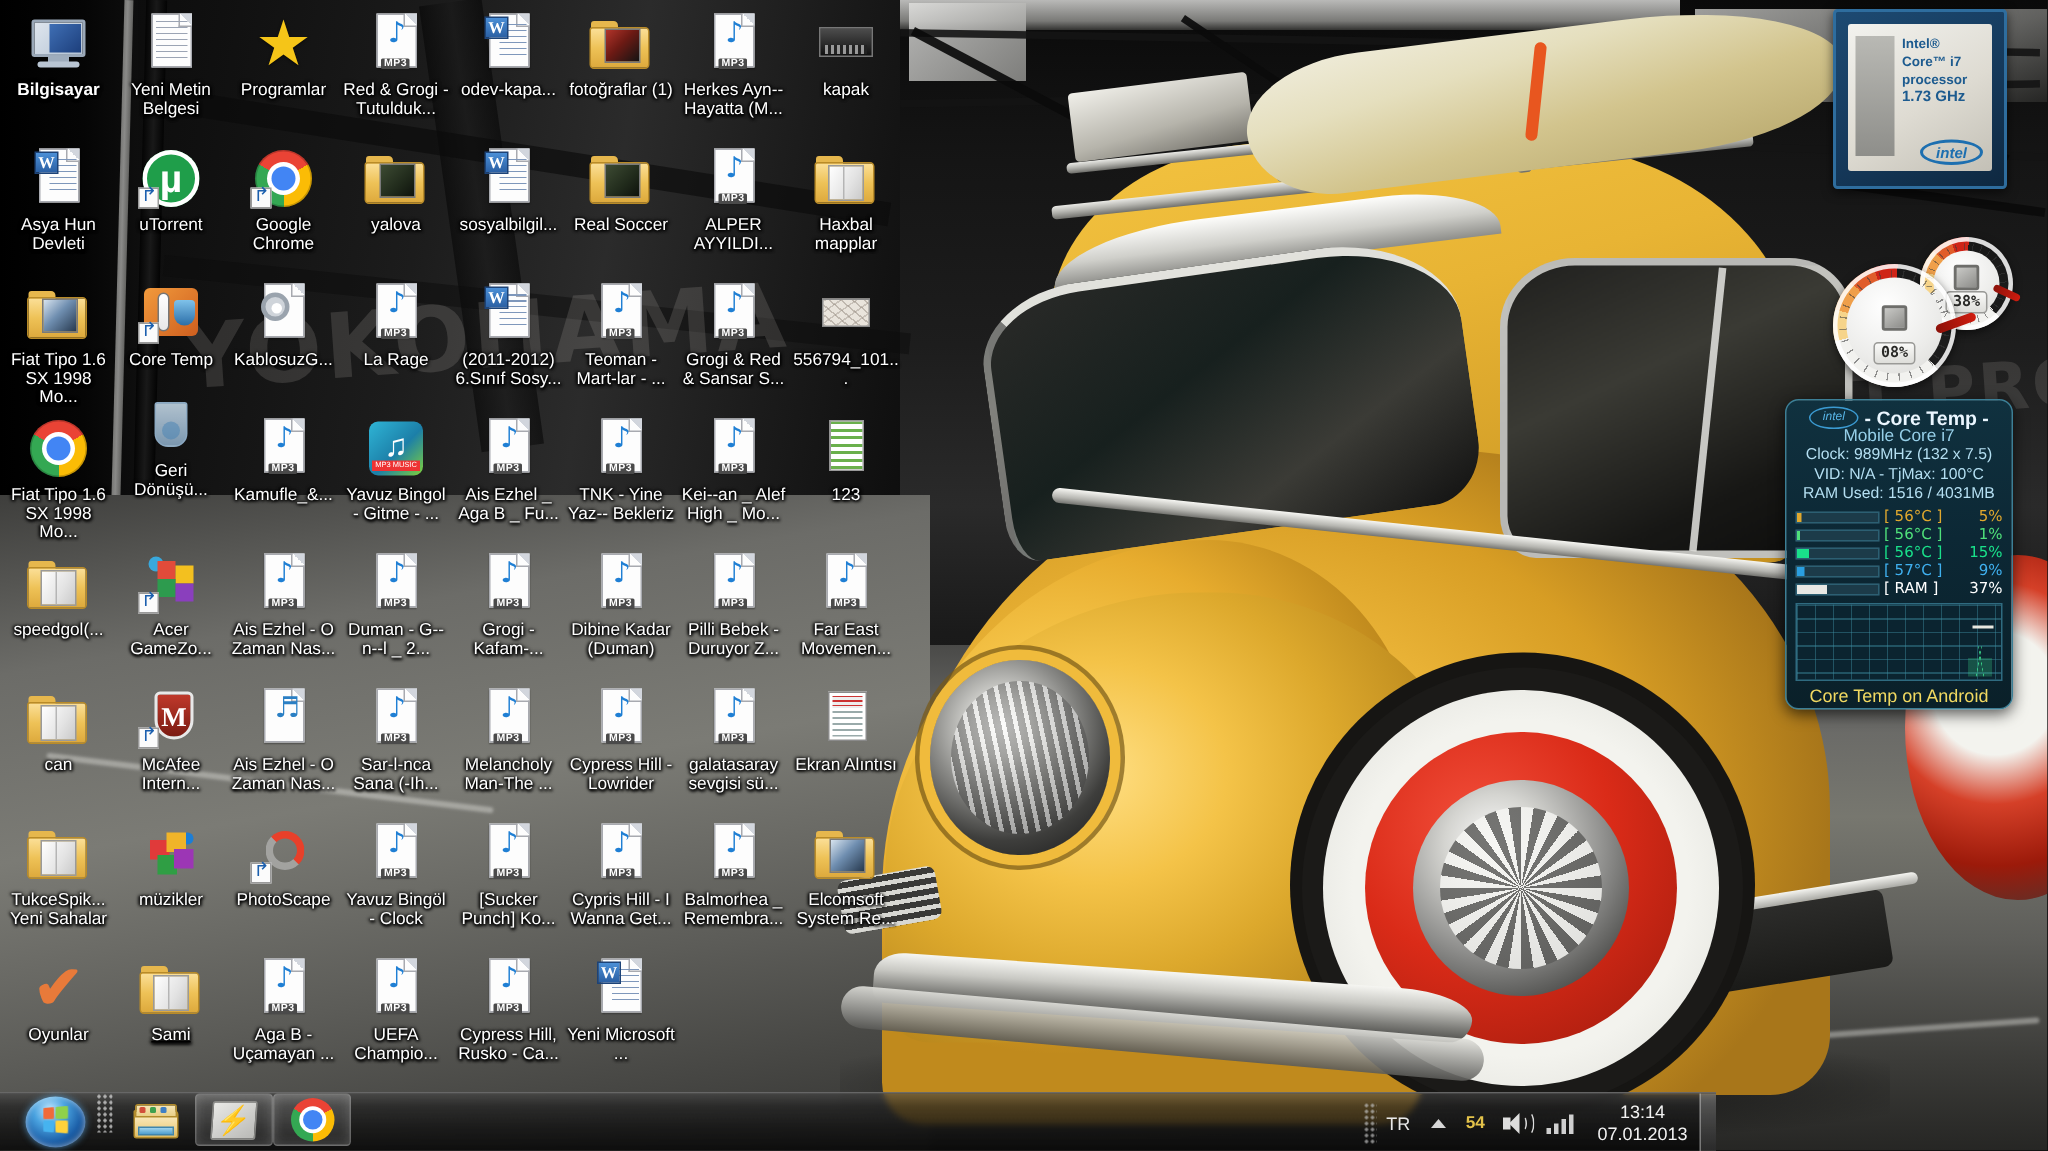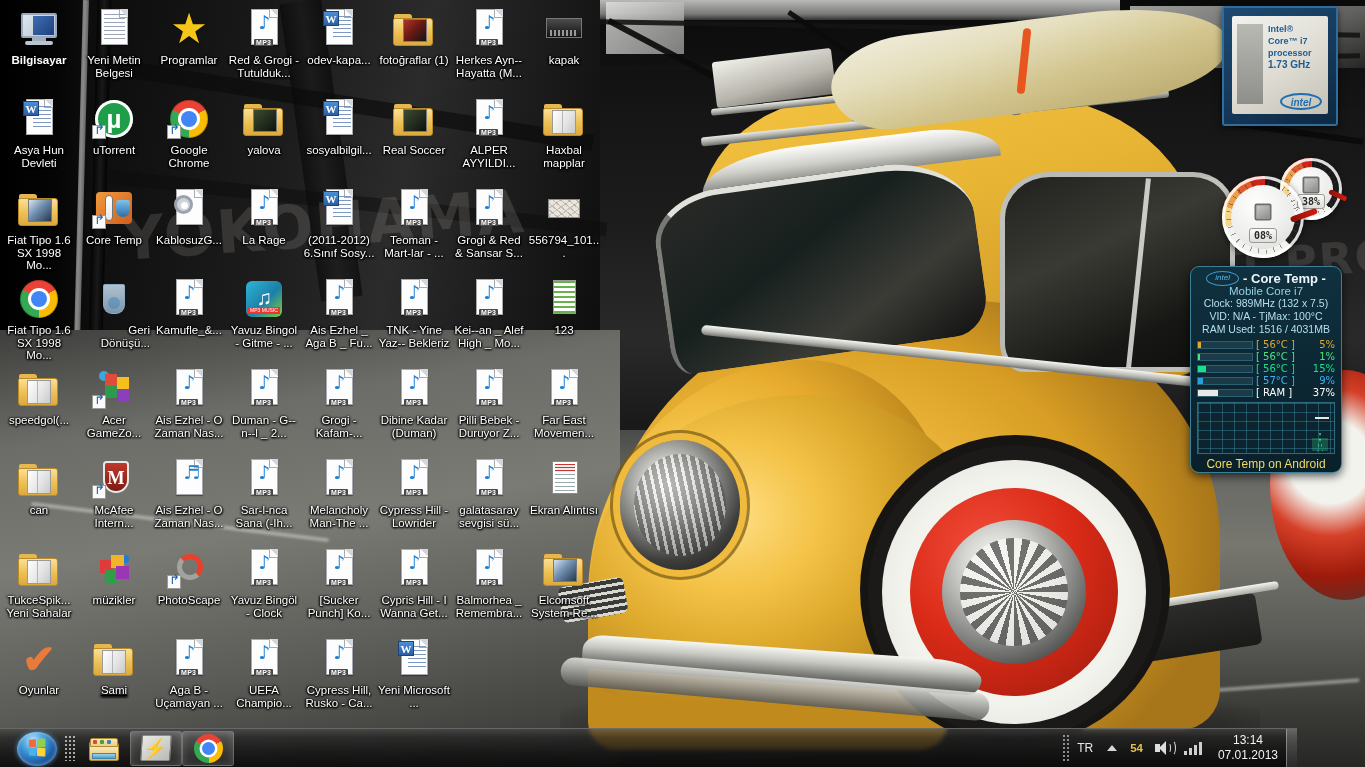--- a/index.html
+++ b/index.html
@@ -601,25 +601,25 @@
   }
   .ct-graph .wline {
     position:absolute; right:5px; top:14px; width:14px; height:2px; background:#e8e8e0;
   }
   .ct-footer {
     text-align:center; color:#f0d861; font-size:12px; margin-top:3px;
   }
 
   
   #taskbar {
-    position:absolute; left:0; bottom:0; width:1297px; height:39px;
+    position:absolute; left:0; bottom:0; width:1144px; height:39px;
     background:
       linear-gradient(180deg,rgba(70,70,70,.62) 0%,rgba(34,34,34,.72) 22%,rgba(18,18,18,.82) 60%,rgba(8,8,8,.88) 100%);
     border-top:1px solid rgba(175,175,175,.55);
-    display:flex; align-items:center;
+    display:flex; align-items:flex-start;
     backdrop-filter:blur(2px);
     padding-left:12px;
   }
   #start-button {
     width:48px; height:37px; margin-left:1px; position:relative; flex:0 0 auto;
   }
   .orb {
     position:absolute; left:4px; top:2px; width:40px; height:34px;
     border-radius:50%;
     background:radial-gradient(circle at 40% 26%,#bfe6ff 0%,#4aa3e0 30%,#1c5fa8 62%,#0b2f5d 100%);
@@ -1054,21 +1054,21 @@
       <div class="icon-label">556794_101...</div>
     </div>
     <div class="desktop-icon" style="left: 2px; top: 276px;">
       <div class="icon-img">
         <div class="ic">
           <div class="ic-chrome"></div>
         </div>
       </div>
       <div class="icon-label">Fiat Tipo 1.6 SX 1998 Mo...</div>
     </div>
-    <div class="desktop-icon" style="left: 77px; top: 276px; text-align: right;">
+    <div class="desktop-icon" style="left: 77px; top: 260px;">
       <div class="icon-img">
         <div class="ic ic-bin">
           <div class="glass"></div>
         </div>
       </div>
       <div class="icon-label">Geri Dönüşü...</div>
     </div>
     <div class="desktop-icon" style="left: 152px; top: 276px;">
       <div class="icon-img">
         <div class="ic ic-mp3">

